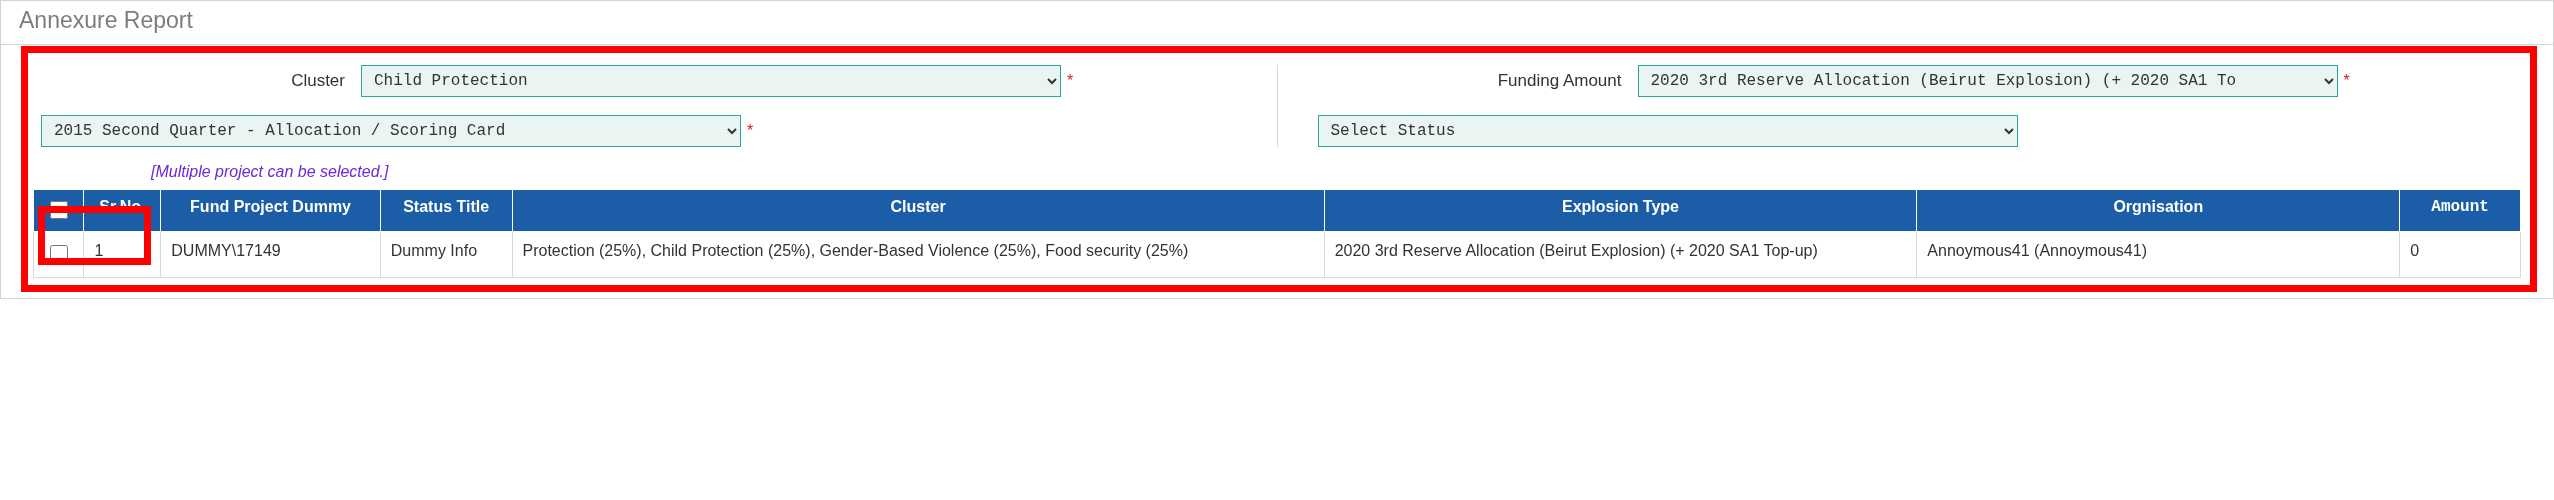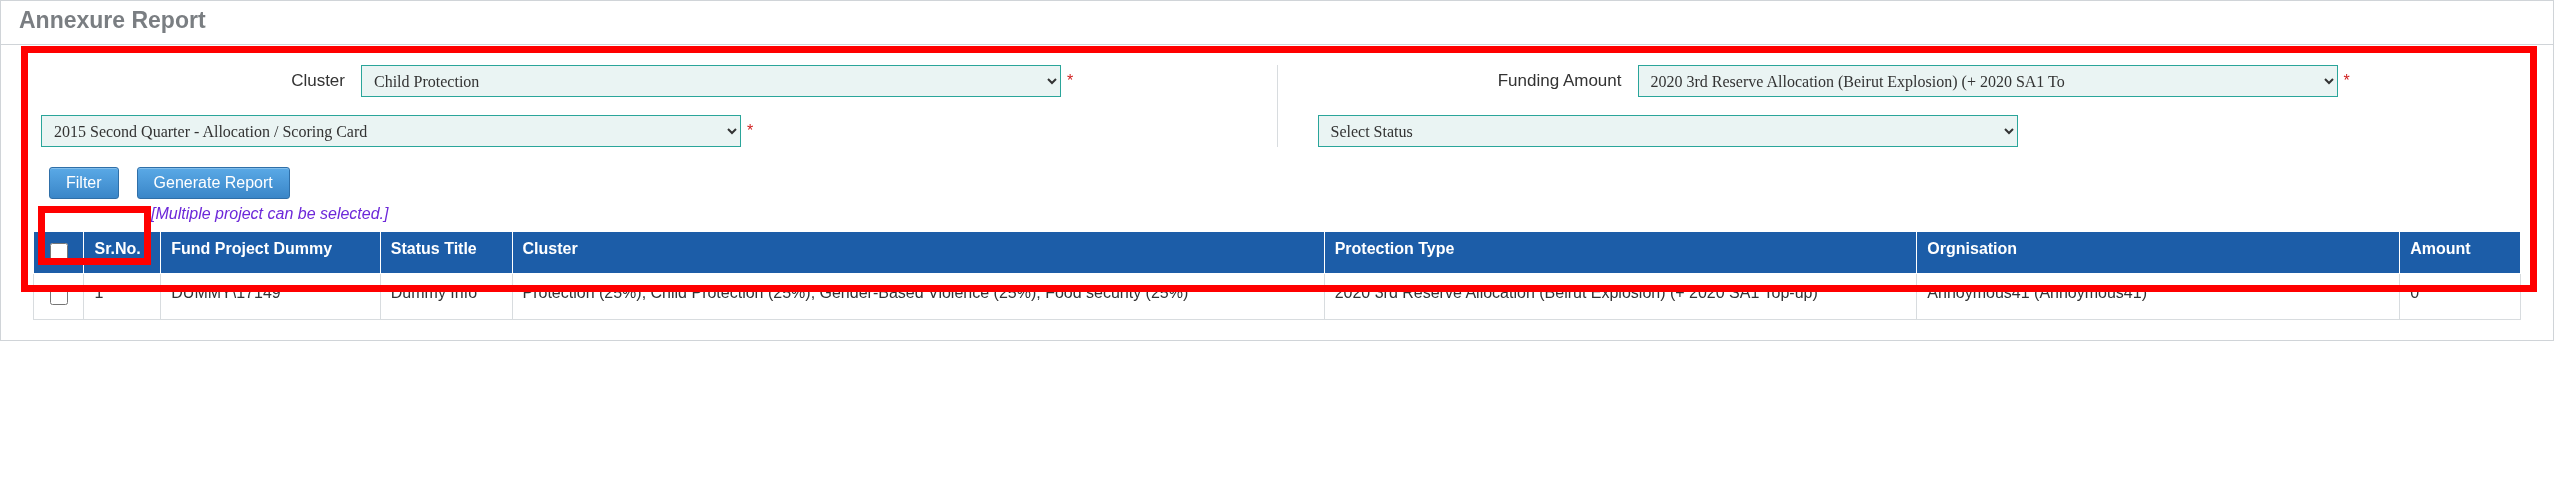--- a/index.html
+++ b/index.html
@@ -13,21 +13,21 @@
   }
   .page {
     width: 2554px;
     border: 1px solid #d0d4d8;
     background: #fff;
     position: relative;
     padding-bottom: 20px;
   }
   .page-title {
     font-size: 23px;
-    font-weight: bold;
+    font-weight: normal;
     color: #7a7e82;
     padding: 6px 18px 10px 18px;
     border-bottom: 1px solid #d0d4d8;
   }
   .highlight-box {
     position: absolute;
     border: 7px solid #ff0000;
     pointer-events: none;
   }
   .hl-outer {
@@ -70,21 +70,21 @@
     flex: none;
     display: flex;
     align-items: center;
   }
   select.form-select {
     width: 700px;
     height: 32px;
     border: 1.5px solid #2aa59a;
     background: #eaf4f3;
     font-size: 16px;
-    font-family: Liberation Serif, serif;
+    font-family: Liberation Mono, monospace;
     padding: 2px 8px;
     color: #333;
   }
   .req-star {
     color: #d02020;
     font-size: 16px;
     margin-left: 6px;
     vertical-align: top;
   }
   .button-row {
@@ -112,21 +112,21 @@
   }
   table.grid {
     border-collapse: collapse;
     width: calc(100% - 64px);
     margin: 6px 32px 0 32px;
     font-size: 16px;
   }
   table.grid th {
     background: #1c5da8;
     color: #fff;
-    text-align: left;
+    text-align: center;
     font-weight: bold;
     padding: 8px 10px;
     border: 1px solid #fff;
     vertical-align: top;
   }
   table.grid td {
     border: 1px solid #d8dcdf;
     padding: 10px 10px;
     vertical-align: top;
     color: #333;
@@ -136,21 +136,21 @@
   input[type=checkbox].big {
     width: 18px; height: 18px;
     accent-color: #fff;
   }
   .col-srno   { width: 70px; }
   .col-code   { width: 200px; }
   .col-title  { width: 120px; }
   .col-cluster{ width: 740px; }
   .col-alloc  { width: 540px; }
   .col-org    { width: 440px; }
-  .col-amount { width: 110px; }
+  .col-amount { width: 110px; font-family: Liberation Mono, monospace; }
 </style>
 </head>
 <body>
 
 <div class="page">
 
   <div class="highlight-box hl-outer"></div>
   <div class="highlight-box hl-inner"></div>
 
   <div class="page-title">Annexure Report</div>
@@ -188,38 +188,34 @@
       <div class="filter-row">
         <div class="filter-control">
           <select class="form-select">
             <option>Select Status</option>
           </select>
         </div>
       </div>
     </div>
   </div>
 
-  <div class="button-row">
-    <button class="action">Filter</button>
-    <button class="action">Generate Report</button>
-  </div>
 
   <div class="note">[Multiple project can be selected.]</div>
 
   <table class="grid">
     <thead>
       <tr>
         <th class="chk">
           <input type="checkbox" class="big" style="">
         </th>
         <th class="col-srno">Sr.No.</th>
         <th class="col-code">Fund Project Dummy</th>
         <th class="col-title">Status Title</th>
         <th class="col-cluster">Cluster</th>
-        <th class="col-alloc">Protection Type</th>
+        <th class="col-alloc">Explosion Type</th>
         <th class="col-org">Orgnisation</th>
         <th class="col-amount">Amount</th>
       </tr>
     </thead>
     <tbody>
       <tr>
         <td class="chk">
           <input type="checkbox" class="big" style="">
         </td>
         <td>1</td>

